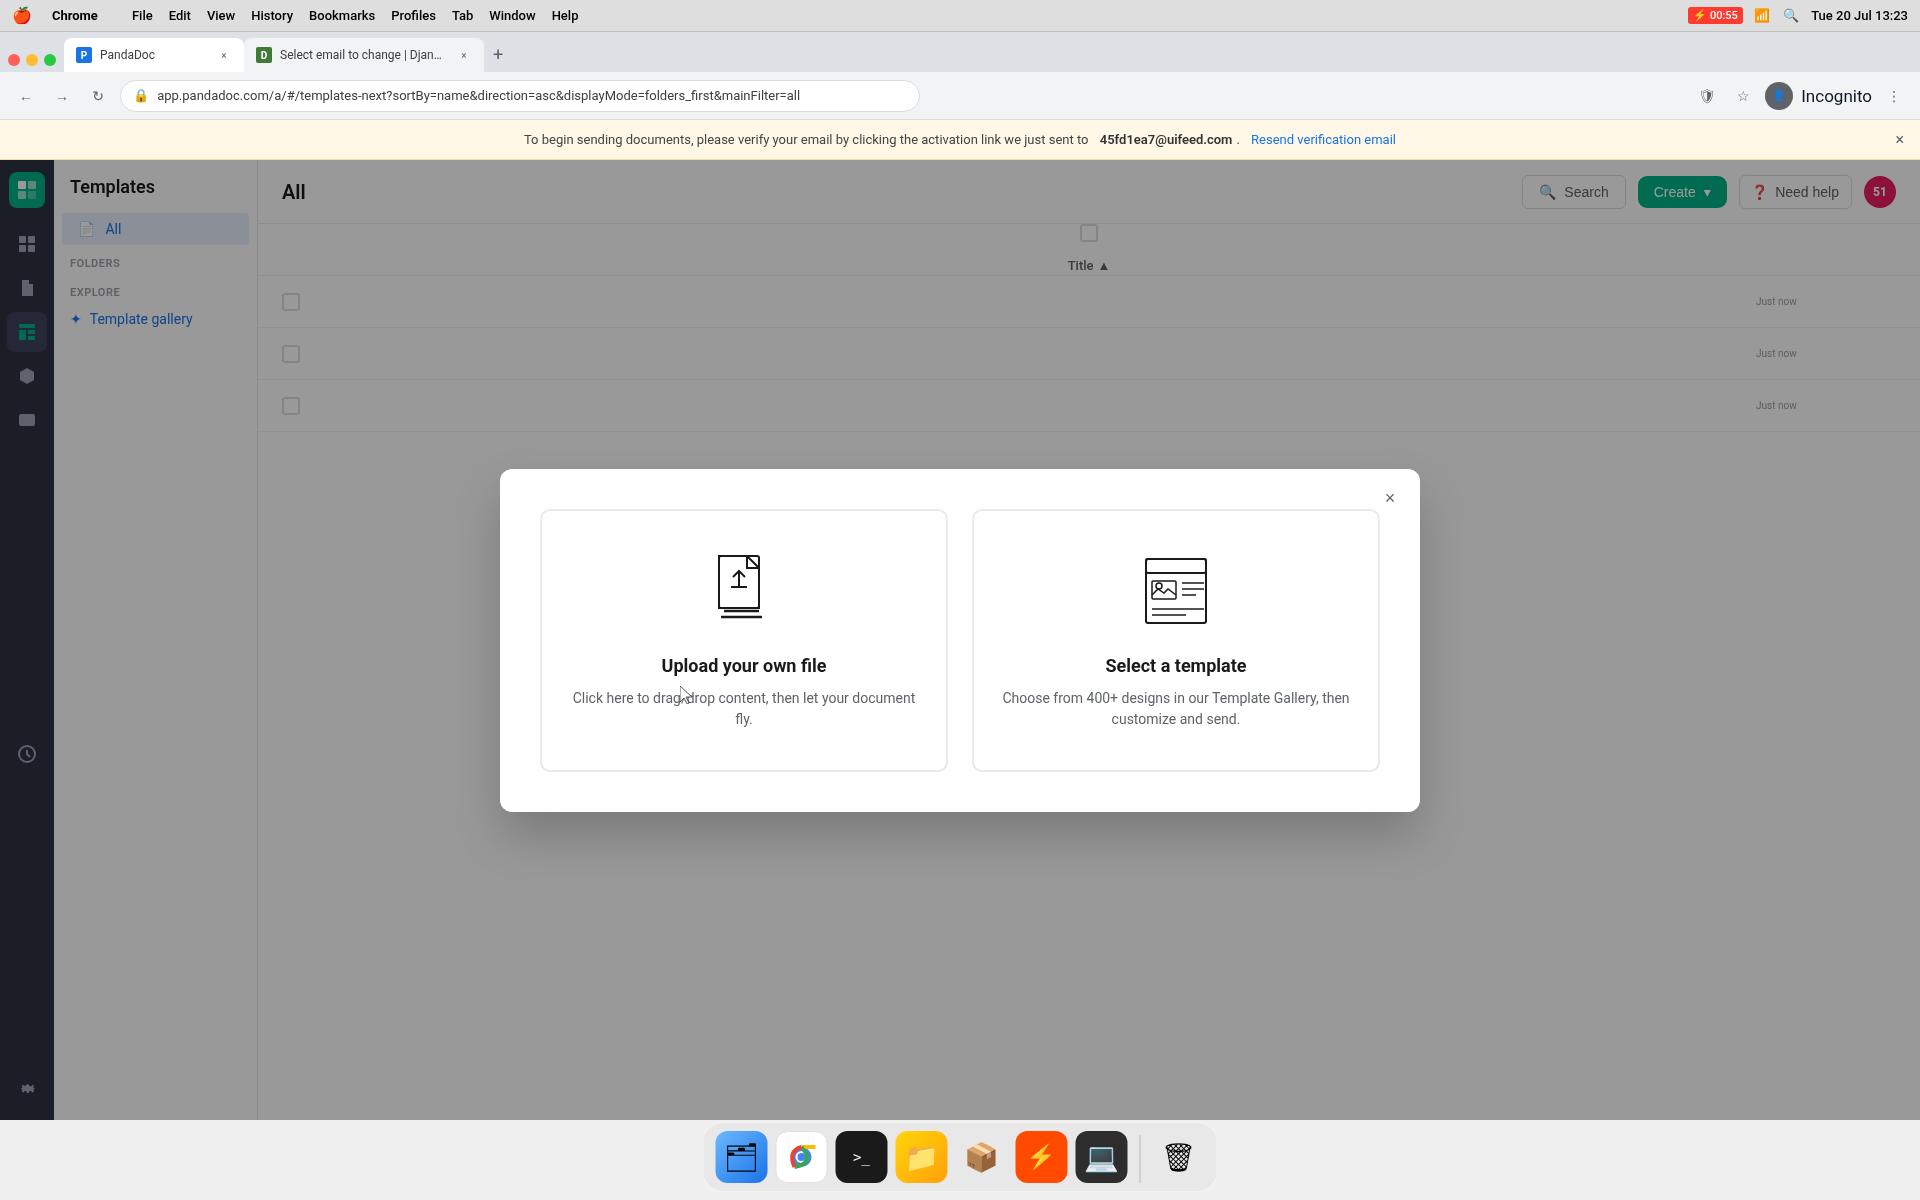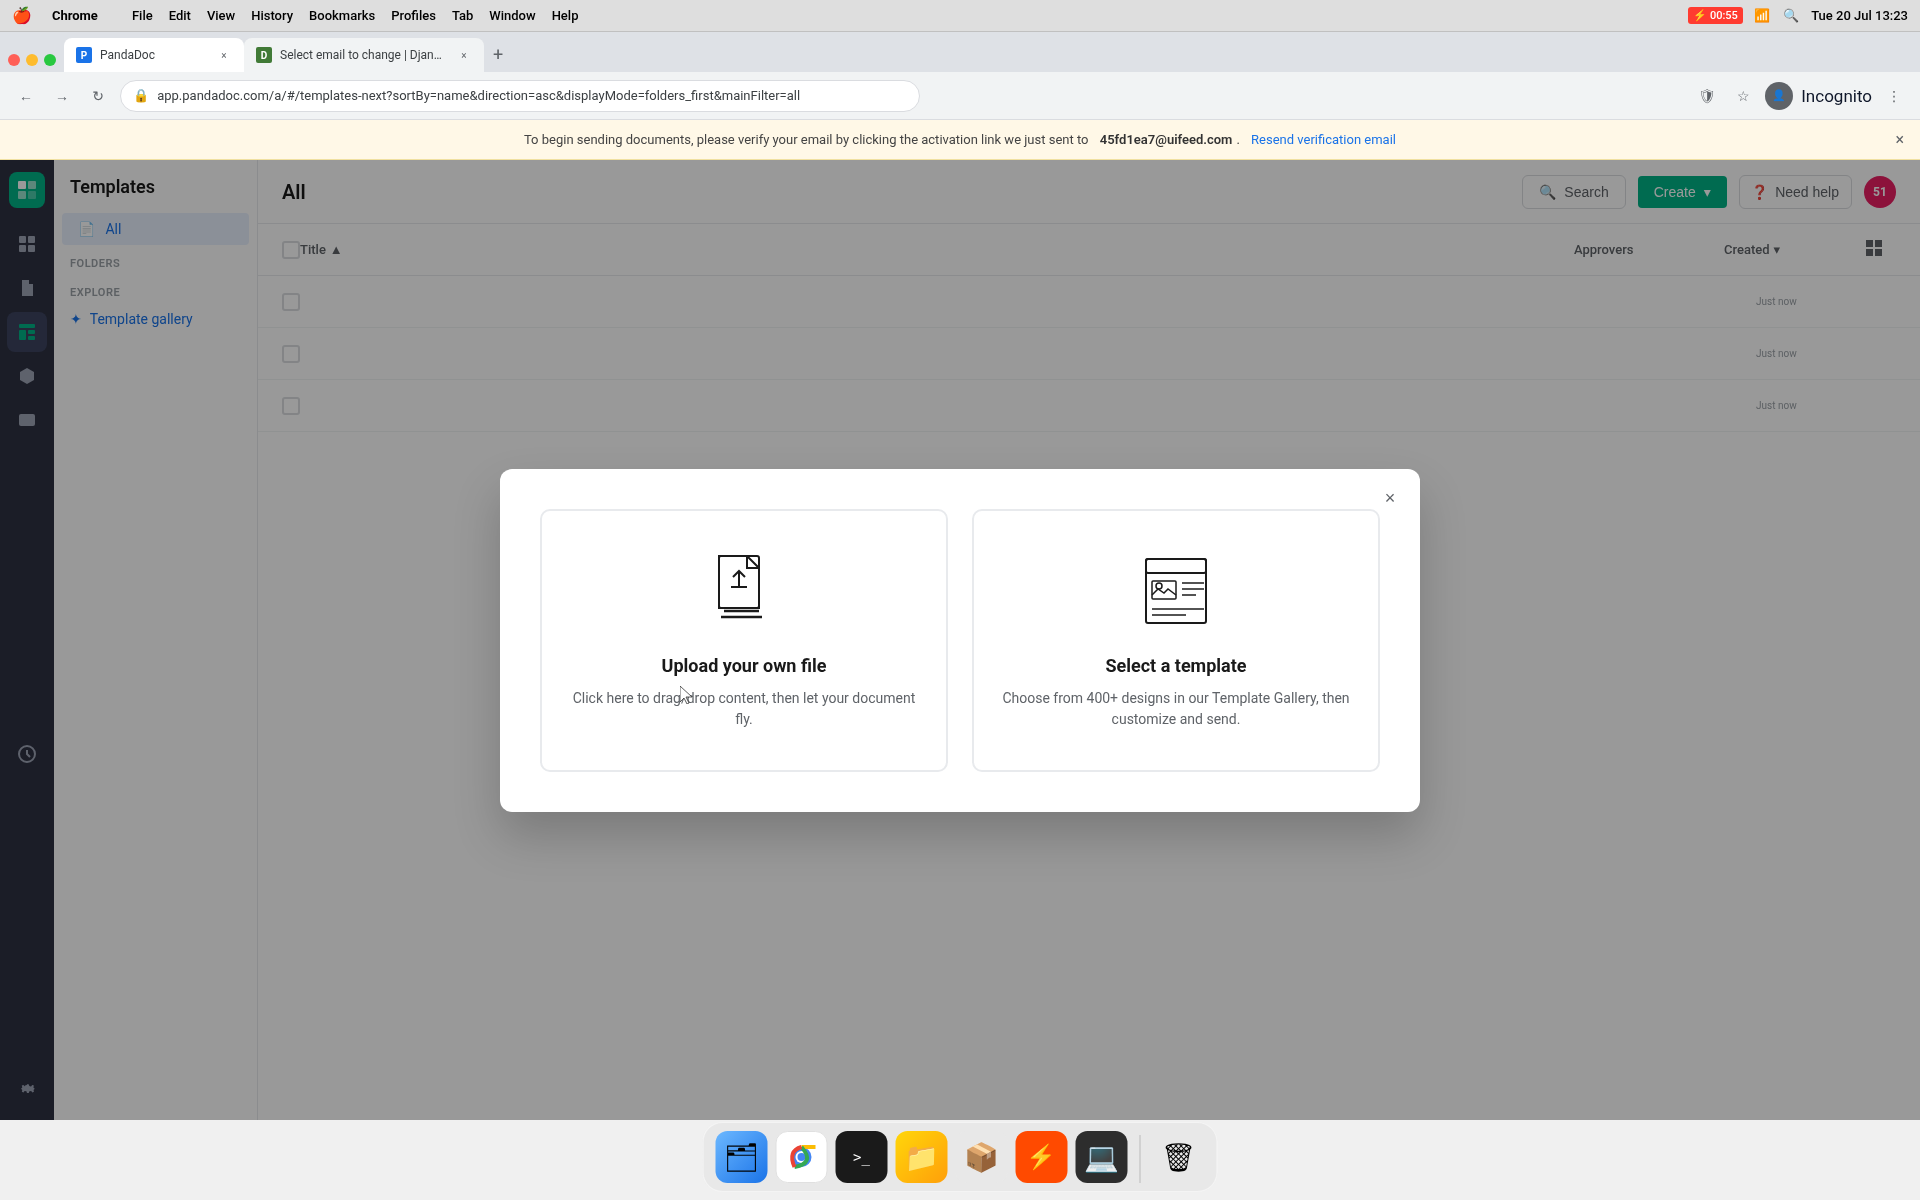--- a/index.html
+++ b/index.html
@@ -346,21 +346,21 @@
       cursor: pointer;
     }
     .create-btn {
       display: flex;
       align-items: center;
       gap: 8px;
       padding: 8px 16px;
       background: #00b386;
       color: white;
       border: none;
-      border-radius: 4px;
+      border-radius: 9px;
       font-size: 14px;
       font-weight: 500;
       cursor: pointer;
     }
     .help-btn {
       display: flex;
       align-items: center;
       gap: 6px;
       padding: 8px 12px;
       border: 1px solid #dadce0;
@@ -384,21 +384,22 @@
     }
 
     
     .table-header {
       height: 52px;
       background: white;
       border-bottom: 1px solid #e8eaed;
       display: flex;
       align-items: center;
       padding: 0 24px;
-      gap: 0;
+      gap: 16px;
+      flex-direction: column;
     }
     .table-checkbox {
       width: 18px;
       height: 18px;
       border: 2px solid #dadce0;
       border-radius: 3px;
       cursor: pointer;
       flex-shrink: 0;
     }
     .table-col-title {

